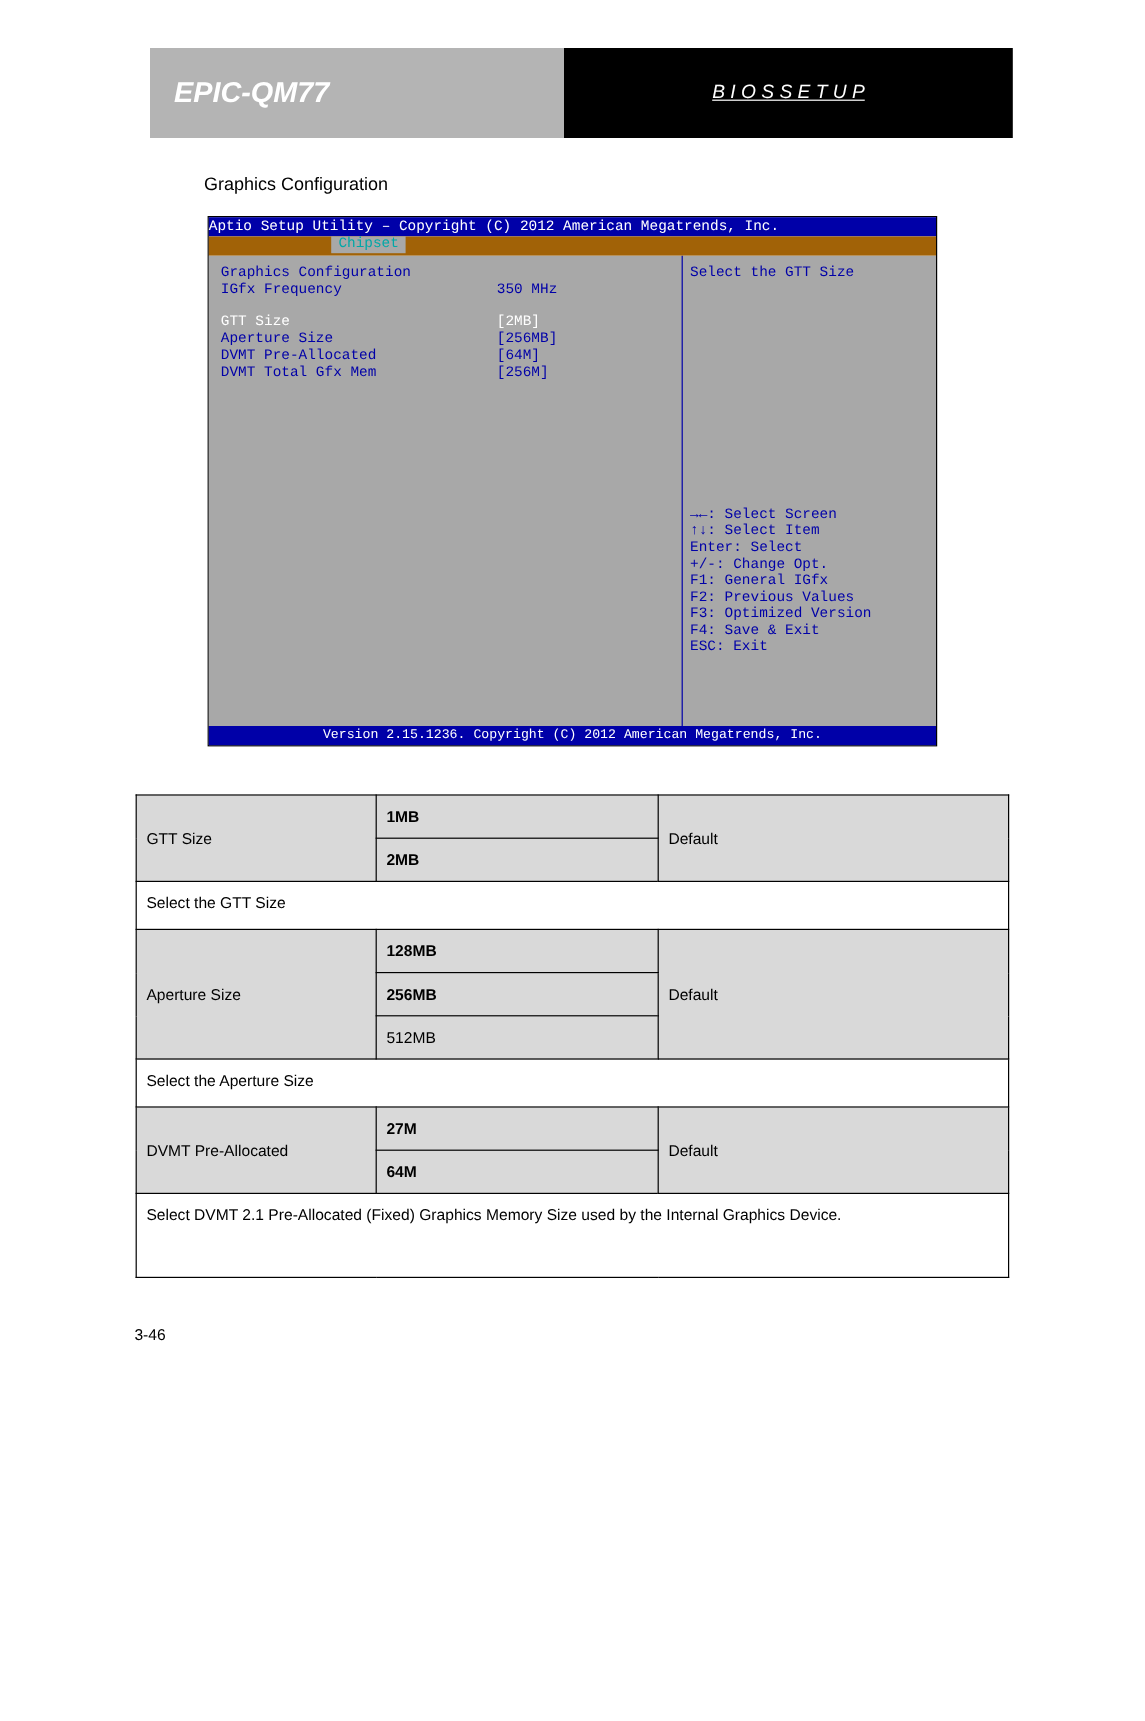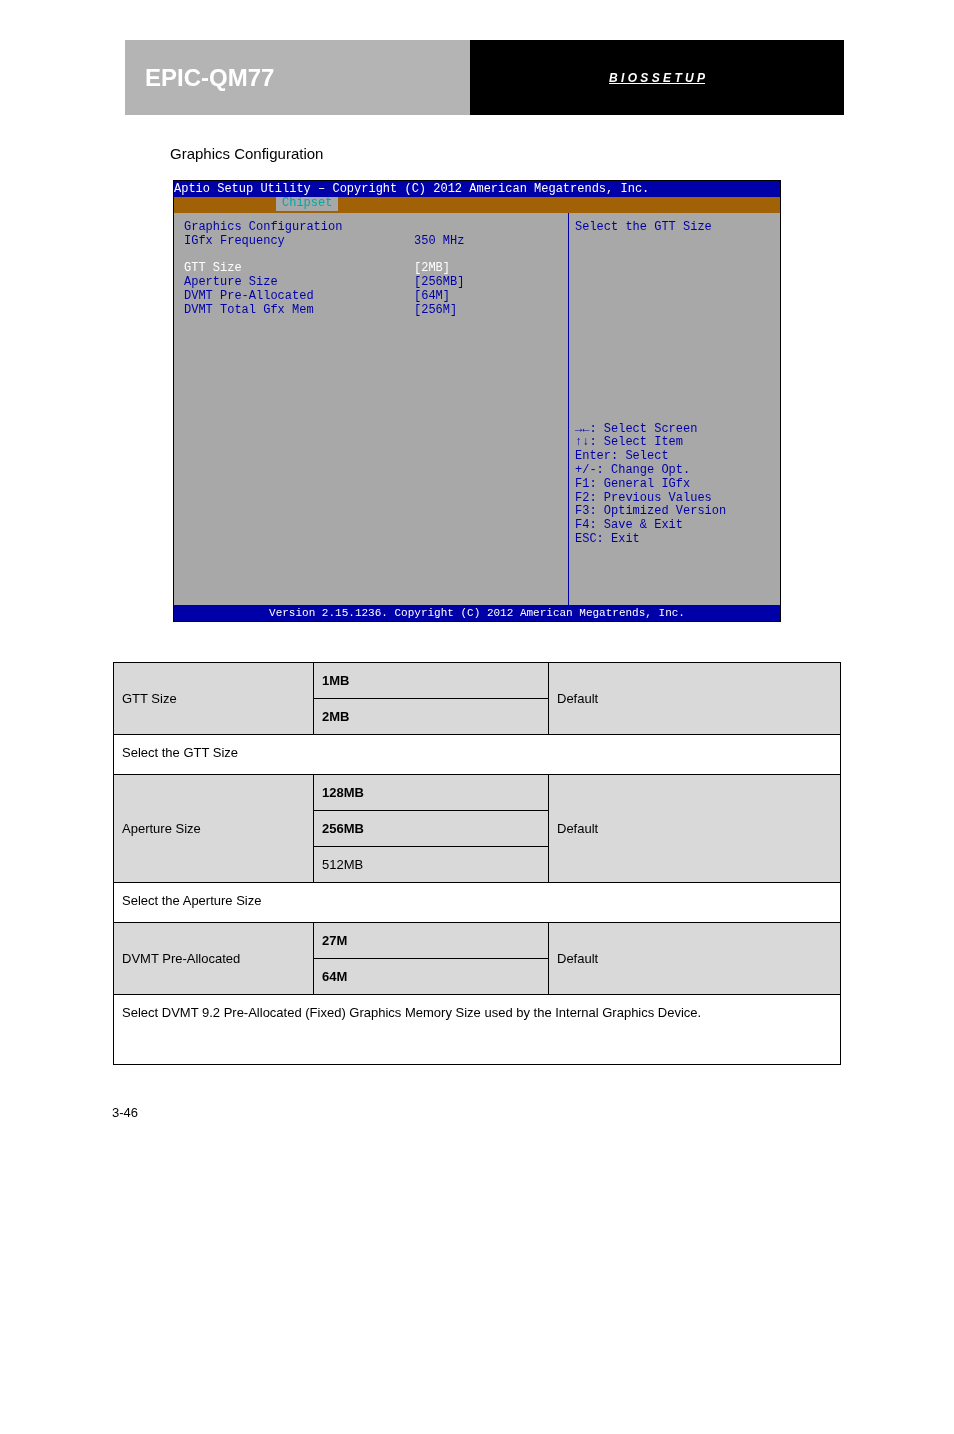--- a/index.html
+++ b/index.html
@@ -17,34 +17,34 @@
     height: 75px;
     margin: 0 110px 0 125px;
   }
   .header-left {
     flex: 1;
     background: #b4b4b4;
     display: flex;
     align-items: center;
     padding-left: 20px;
     font-size: 24px;
+    font-style: italic;
     color: #fff;
     font-weight: bold;
   }
   .header-right {
     flex: 1.15;
     background: #000;
     display: flex;
     align-items: center;
     justify-content: center;
     color: #fff;
-    font-size: 12px;
+    font-size: 16px;
     font-style: italic;
     text-decoration: underline;
-    font-weight: bold;
   }
   .subtitle {
     margin: 30px 0 18px 170px;
     font-size: 15px;
   }
 
   
   .bios {
     width: 608px;
     margin: 0 auto;
@@ -221,19 +221,19 @@
 
     <tr class="shaded">
       <td class="col1" rowspan="2">DVMT Pre-Allocated</td>
       <td class="col2">27M</td>
       <td rowspan="2">Default</td>
     </tr>
     <tr class="shaded">
       <td class="bold">64M</td>
     </tr>
     <tr class="desc-row multi-desc">
-      <td colspan="3">Select DVMT 9.2 Pre-Allocated (Fixed) Graphics Memory Size used by the Internal Graphics Device.</td>
+      <td colspan="3">Select DVMT 2.1 Pre-Allocated (Fixed) Graphics Memory Size used by the Internal Graphics Device.</td>
     </tr>
   </tbody>
     </table>
 
   <div class="page-num">3-46</div>
 </div>
 
 </body></html>

